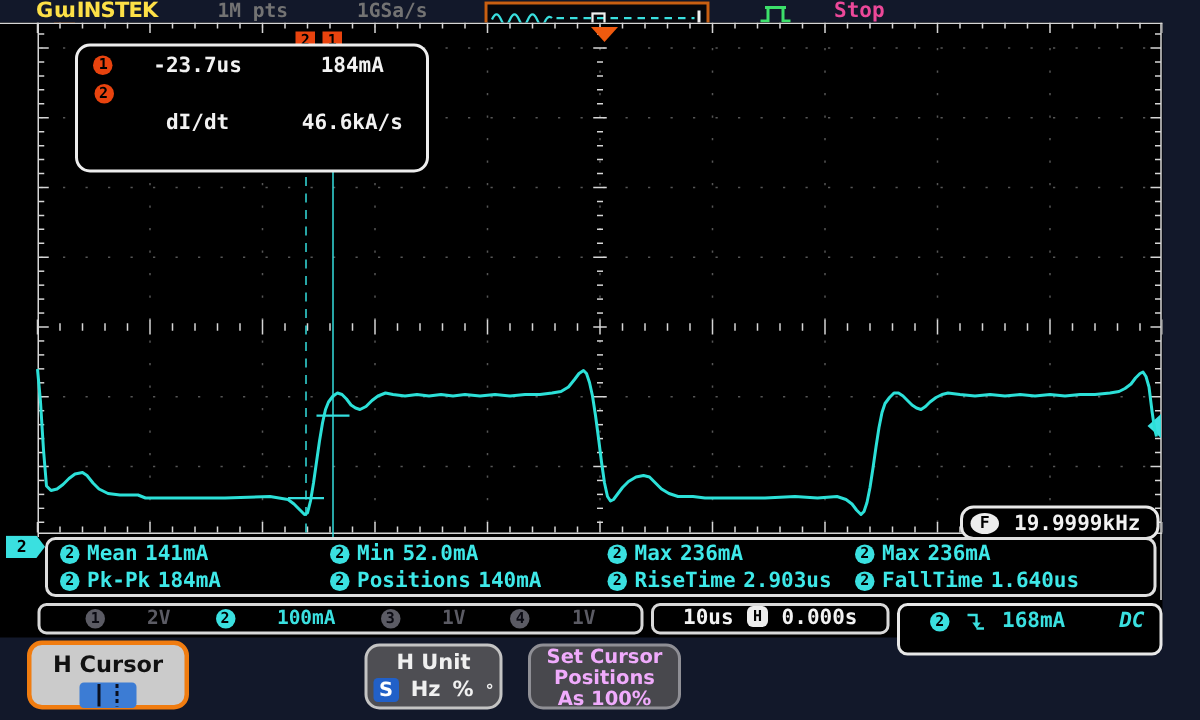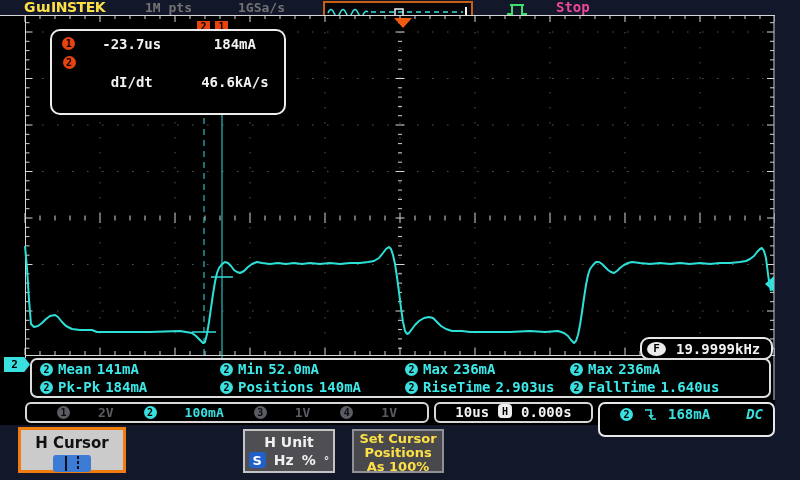--- a/index.html
+++ b/index.html
@@ -62,37 +62,37 @@
     border:2px solid #d8d8d8;border-radius:6px;box-sizing:border-box;display:flex;
     align-items:flex-start;justify-content:center;gap:9px;color:#f2f2f2;font-weight:bold;font-size:14px;}
   .h-ico{background:#ededed;color:#000;width:14px;height:14px;border-radius:4px;
     display:flex;align-items:center;justify-content:center;font-size:10px;font-weight:900;}
   .trigbox{position:absolute;left:598px;top:387px;width:177px;height:35px;background:#000;
     border:2px solid #e8e8e8;border-radius:7px;box-sizing:border-box;}
   .trig-row{display:flex;align-items:center;gap:11px;padding:2px 10px 0 20px;color:#3ae0e0;
     font-weight:bold;font-size:14px;}
   .trig-row .dc{margin-left:auto;font-style:italic;}
   
-  .btn{position:absolute;border-radius:0;box-sizing:border-box;text-align:center;
+  .btn{position:absolute;border-radius:10px;box-sizing:border-box;text-align:center;
     font-family:"DejaVu Sans",sans-serif;font-weight:bold;}
   .btn-hcursor{left:18px;top:427px;width:108px;height:46px;background:#cbcbcb;
     border:3px solid #f07c10;color:#111;font-size:15px;padding-top:4px;}
   .hc-icon{margin:3px auto 0;width:38px;height:17px;background:#3c7cd4;border-radius:3px;
     position:relative;}
   .hc-icon .l1{position:absolute;left:12px;top:1px;bottom:1px;width:2px;background:#0a0f1e;}
   .hc-icon .l2{position:absolute;left:24px;top:1px;bottom:1px;width:2px;
     background:repeating-linear-gradient(#0a0f1e 0 3px,transparent 3px 5px);}
   .btn-hunit{left:243px;top:429px;width:92px;height:44px;background:#4e4e53;
     border:2px solid #c4c4c4;color:#f0f0f0;font-size:14px;padding-top:3px;}
   .hu-row{display:flex;align-items:center;justify-content:center;gap:8px;margin-top:2px;font-size:14px;}
   .s-badge{background:#2160c8;color:#fff;border-radius:3px;width:17px;height:16px;
     display:flex;align-items:center;justify-content:center;font-size:13px;font-weight:bold;}
   .deg{font-size:11px;}
-  .btn-setcursor{left:352px;top:429px;width:92px;height:44px;background:#48484d;
-    border:2px solid #8f8f95;color:#fde047;font-size:13px;line-height:14px;padding-top:1px;}
+  .btn-setcursor{left:352px;top:429px;width:102px;height:44px;background:#48484d;
+    border:2px solid #8f8f95;color:#f0abfc;font-size:13px;line-height:14px;padding-top:1px;}
 </style>
 </head>
 <body>
 <div id="stage">
 
   <div class="topbar">
     <div class="logo"><span>G</span><span class="gw-w">ɯ</span><span>INSTEK</span></div>
     <div class="tb-text" style="left:145px">1M pts</div>
     <div class="tb-text" style="left:238px">1GSa/s</div>
     <div class="membox">

